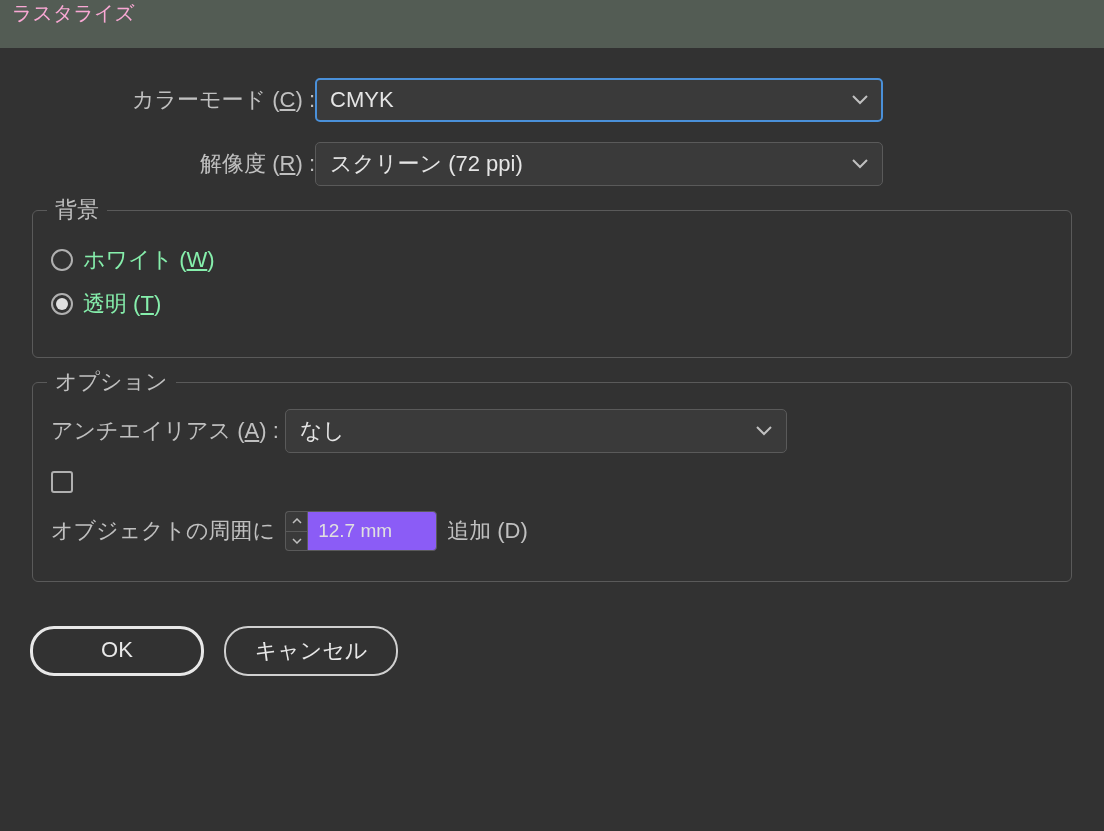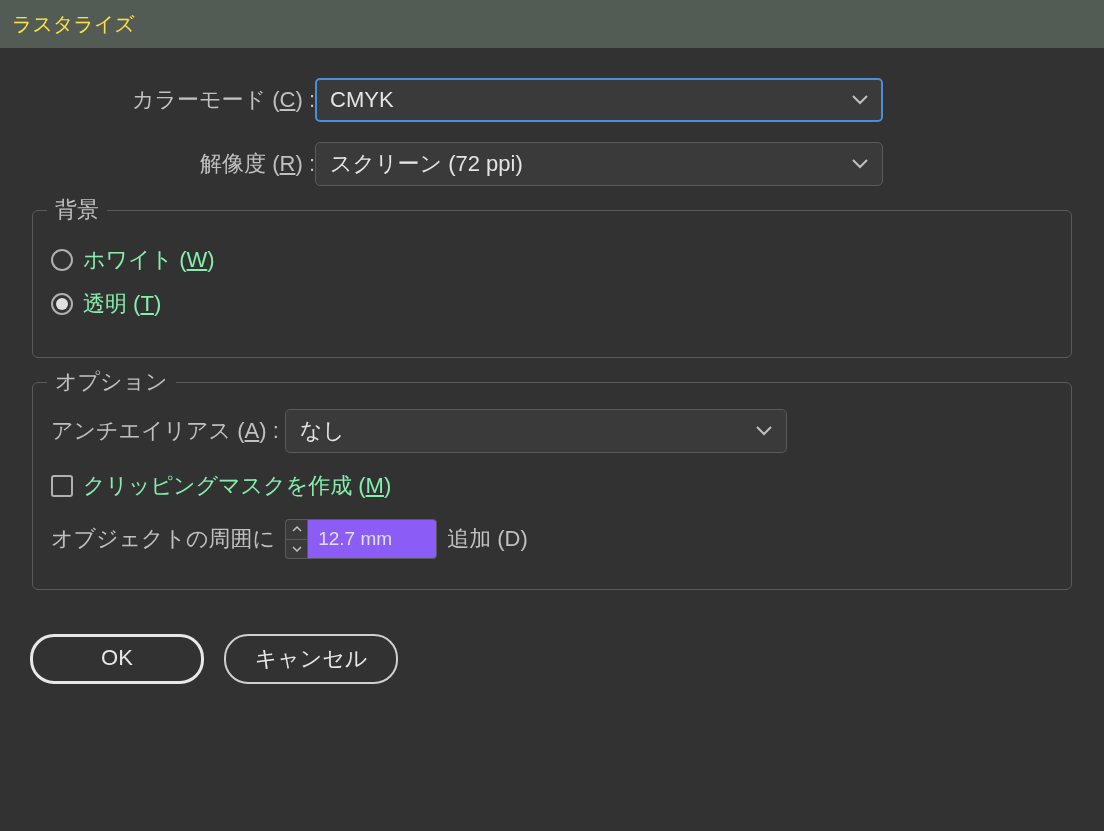--- a/index.html
+++ b/index.html
@@ -9,23 +9,22 @@
   background: #323232;
   font-family: "Hiragino Sans", "Yu Gothic", "Meiryo", sans-serif;
   color: #d0d0d0;
   font-size: 22px;
   overflow: hidden;
 }
 .titlebar {
   height: 48px;
   background: #535c54;
   display: flex;
-  align-items: center;
   padding: 0 12px;
-  color: #fde047;
+  color: #f9a8d4;
   font-size: 20px;
 }
 .content {
   padding: 30px 30px 20px 30px;
 }
 .form-row {
   display: flex;
   align-items: center;
   margin-bottom: 20px;
 }
@@ -258,23 +257,20 @@
         <span class="chevron">
           <svg width="16" height="10" viewBox="0 0 16 10">
               <path d="M1 1 L8 8 L15 1" stroke="#c0c0c0" stroke-width="2" fill="none"></path>
             </svg>
         </span>
       </div>
     </div>
 
     <div class="checkbox-row">
       <div class="checkbox"></div>
-      <span class="radio-label">
-        <span>クリッピングマスクを作成 (</span><span class="underline-letter">M</span><span>)</span>
-      </span>
     </div>
 
     <div class="inline-row">
       <span class="inline-label">オブジェクトの周囲に</span>
       <div class="spinner">
         <div class="spinner-buttons">
           <div class="spin-btn">
             <svg width="10" height="6" viewBox="0 0 10 6">
                 <path d="M1 5 L5 1 L9 5" stroke="#c0c0c0" stroke-width="1.5" fill="none"></path>
               </svg>

